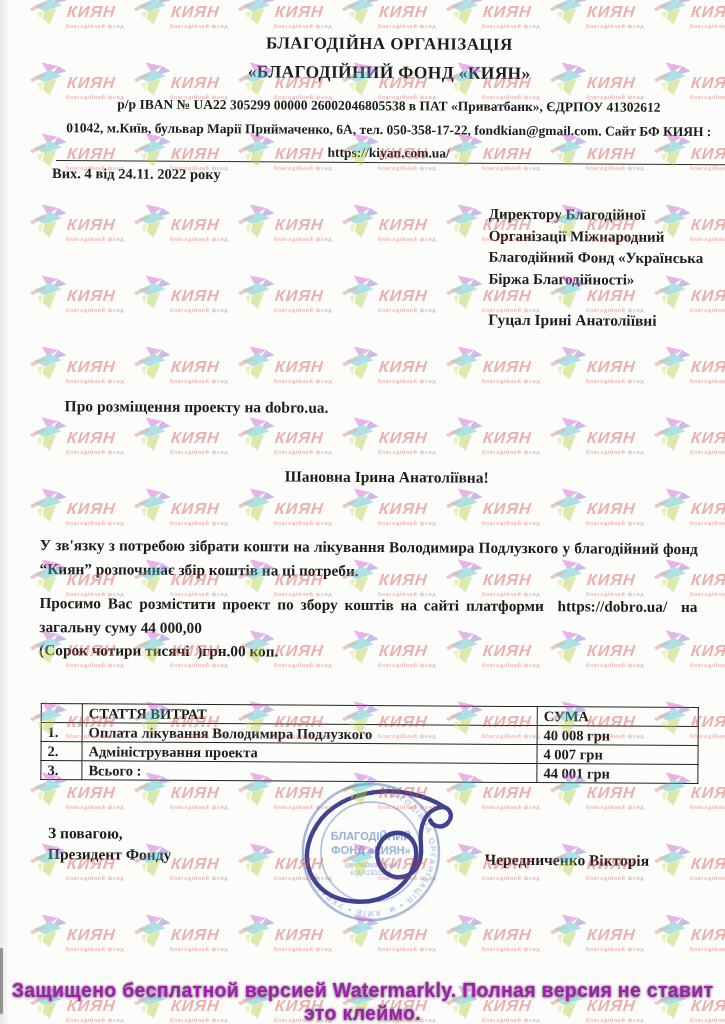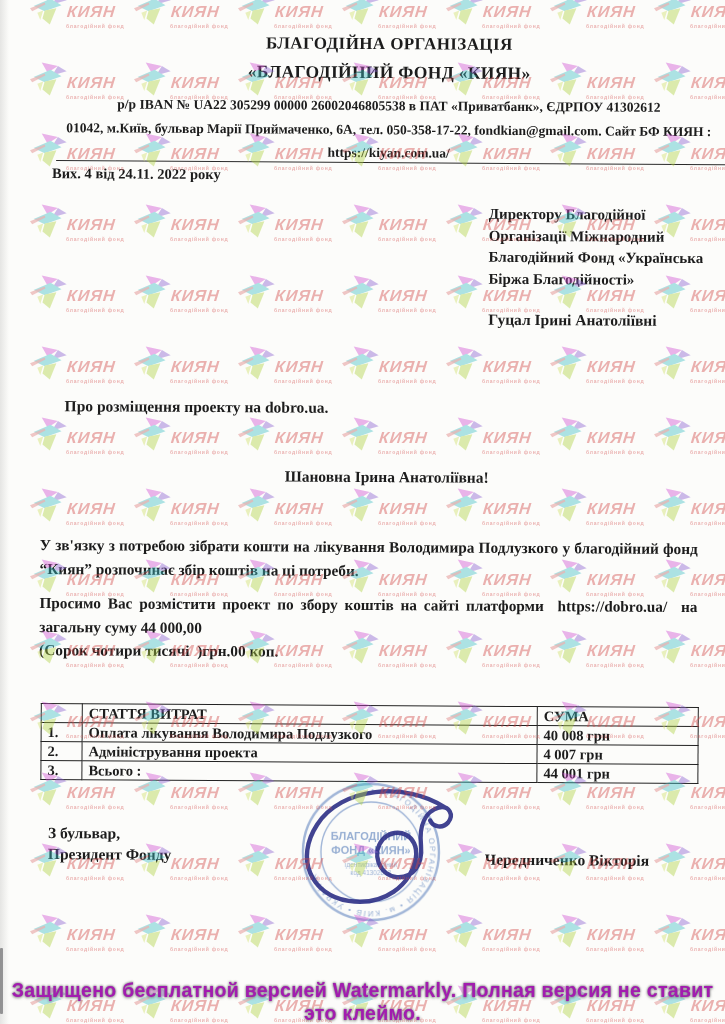--- a/index.html
+++ b/index.html
@@ -109,21 +109,21 @@
         </tr>
         <tr>
           <td>3.</td>
           <td>Всього :</td>
           <td>44 001 грн</td>
         </tr>
       </tbody>
     </table>
 
     <div class="abs closing">
-      <div>З бульвар,</div>
+      <div>З повагою,</div>
       <div>Президент Фонду</div>
     </div>
 
     <svg class="abs stamp-svg" width="148" height="148" viewBox="0 0 148 148">
       <defs>
         <path id="ringPath" d="M 74,15 a 59,59 0 1,1 -0.1,0"></path>
       </defs>
       <circle cx="74" cy="74" r="68" fill="none" stroke="#8aa4cf" stroke-width="2.4"></circle>
       <circle cx="74" cy="74" r="50" fill="none" stroke="#8aa4cf" stroke-width="1.4"></circle>
       <text font-family="Liberation Sans, sans-serif" font-size="8" fill="#819ecb" letter-spacing="1.6">

